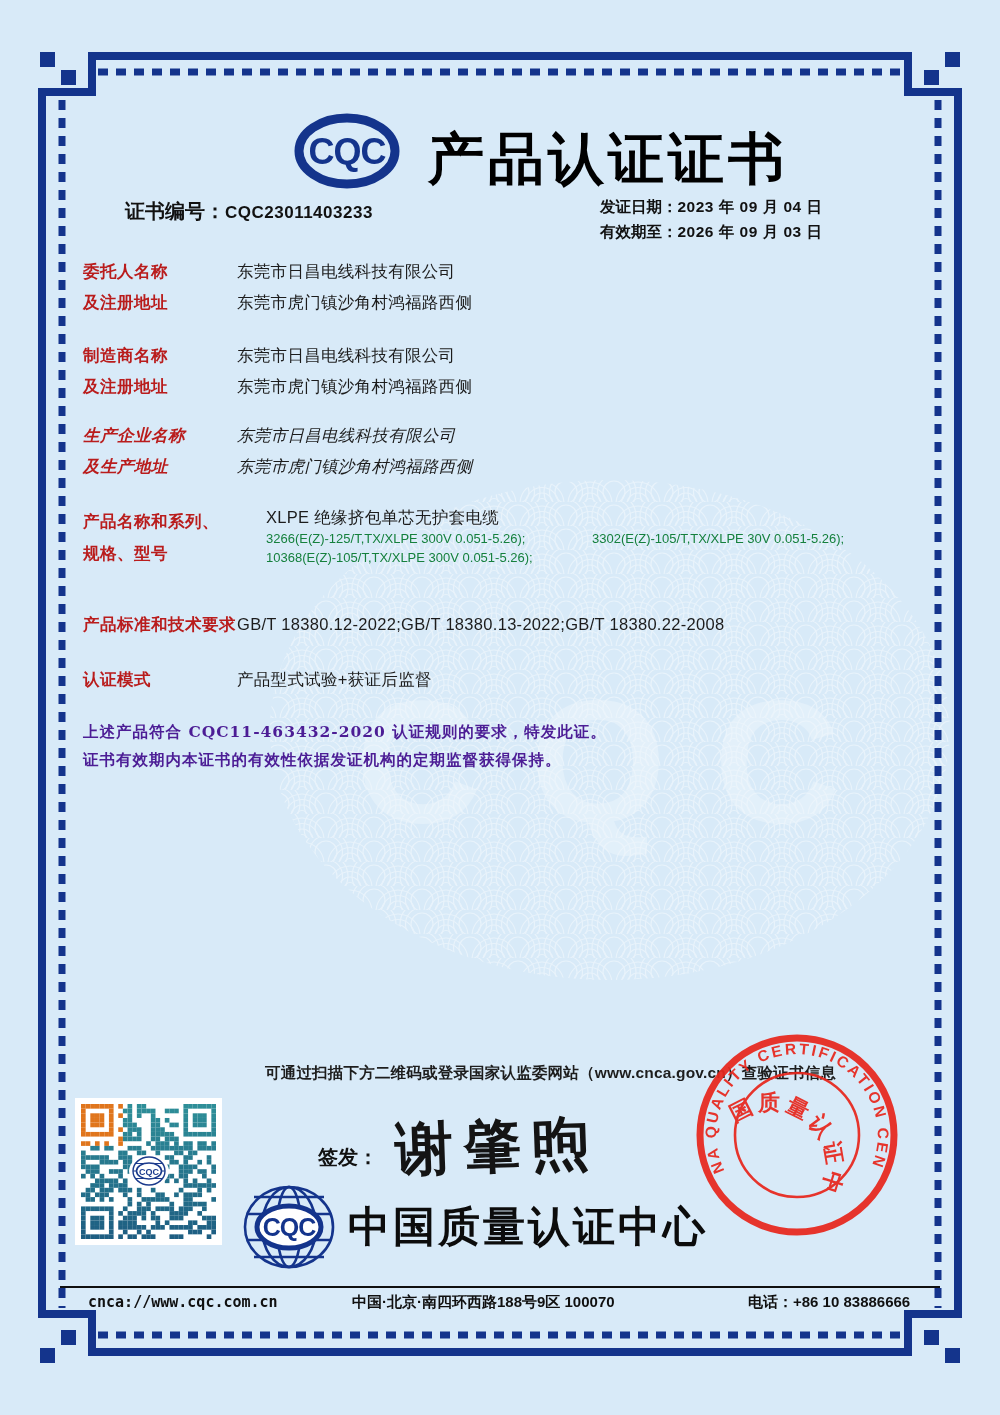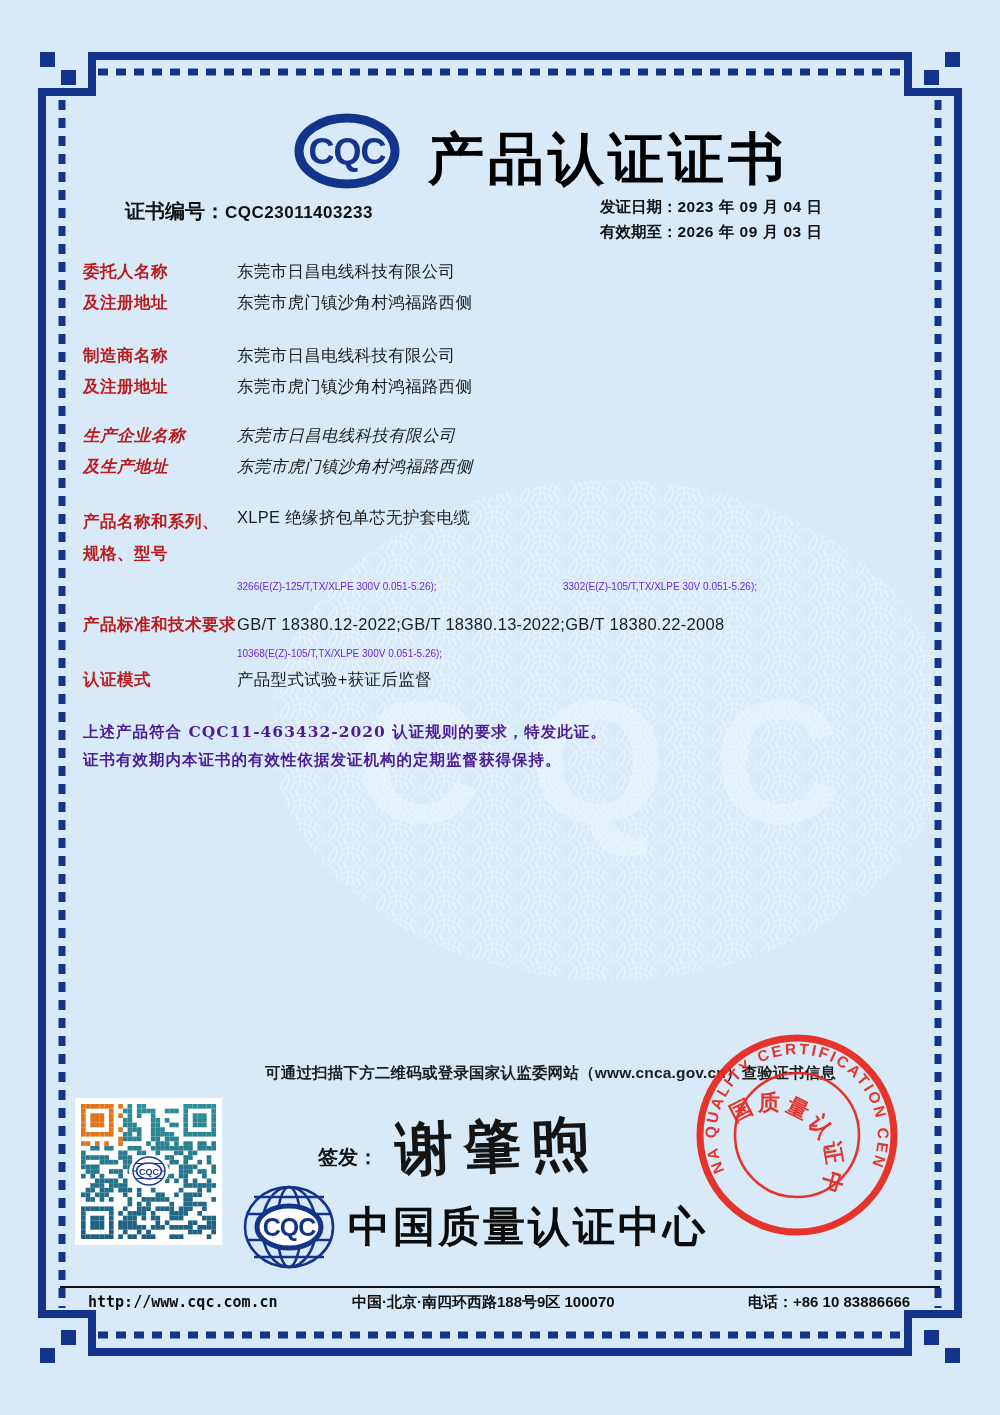--- a/index.html
+++ b/index.html
@@ -16,21 +16,21 @@
   .certno-label{font-size:20px;font-weight:700;}
   .certno-value{font-size:17px;font-weight:700;letter-spacing:.5px;font-family:"Liberation Sans",sans-serif;}
   .date-line{line-height:25px;font-size:15.5px;white-space:nowrap;}
   .date-line .dl{font-weight:700;font-family:"DejaVu Serif",serif;}
   .date-line .dv{font-weight:700;letter-spacing:.5px;}
   
   .sec{position:absolute;left:83px;right:45px;}
   .frow{display:flex;line-height:31px;}
   .lbl{width:154px;flex:0 0 154px;font-weight:700;font-size:16.5px;letter-spacing:.5px;color:#b91c1c;}
   .val{font-size:16.5px;color:#1c1c1c;letter-spacing:.3px;}
-  .models div{line-height:18.5px;font-size:10px;color:#6d28d9;white-space:nowrap;margin-top:48px;}
+  .models div{line-height:18.5px;font-size:13px;color:#15803d;white-space:nowrap;}
   .mcol1{display:inline-block;width:326px;}
   .stmt{font-family:"DejaVu Serif",serif;font-size:15.5px;font-weight:600;line-height:28px;letter-spacing:1px;color:#4c1d95;}
   .verify{font-size:15.5px;font-weight:600;color:#1d1d1d;letter-spacing:.2px;}
   .signlbl{font-family:"DejaVu Serif",serif;font-size:20px;font-weight:700;}
   .signature{font-family:"DejaVu Serif",serif;font-size:58px;font-weight:600;letter-spacing:10px;color:#141414;transform:rotate(-2deg);white-space:nowrap;}
   .orgname{font-size:42px;font-weight:600;letter-spacing:3px;color:#0c0c0c;white-space:nowrap;}
   .footer-line{position:absolute;left:60px;right:60px;top:1286px;height:2px;background:#101010;}
   .foot{font-size:15px;font-weight:600;color:#101010;white-space:nowrap;}
   .foot.mono{font-family:"DejaVu Sans Mono",monospace;font-weight:700;}
   .qrbox{position:absolute;left:75px;top:1098px;width:147px;height:147px;background:#ffffff;}
@@ -136,21 +136,21 @@
         <div class="lbl">生产企业名称</div>
         <div class="val">东莞市日昌电线科技有限公司</div>
       </div>
     <div class="frow">
         <div class="lbl">及生产地址</div>
         <div class="val">东莞市虎门镇沙角村鸿福路西侧</div>
       </div>
   </div>
 
   <div class="sec" style="top:505px;">
-    <div style="display:flex;">
+    <div style="display:flex;gap:29px;">
       <div class="lbl" style="line-height:32px;">
         <div>产品名称和系列、</div>
         <div>规格、型号</div>
       </div>
       <div>
         <div class="val" style="line-height:25px;">XLPE 绝缘挤包单芯无护套电缆</div>
         <div class="models">
           <div><span class="mcol1">3266(E(Z)-125/T,TX/XLPE 300V 0.051-5.26);</span><span>3302(E(Z)-105/T,TX/XLPE 30V 0.051-5.26);</span></div>
           <div><span>10368(E(Z)-105/T,TX/XLPE 300V 0.051-5.26);</span></div>
         </div>
@@ -636,17 +636,17 @@
       </text>
       <g transform="rotate(40)">
         <text font-size="22" font-weight="700" letter-spacing="4" fill="#e8271d" font-family="Liberation Sans, sans-serif">
           <textPath href="#sealCn" startOffset="50%" text-anchor="middle">中国质量认证中心</textPath>
         </text>
       </g>
     </svg>
   </div>
 
   <div class="footer-line"></div>
-  <div class="abs foot mono" style="left:88px;top:1293px;">http://www.cqc.com.cn</div>
+  <div class="abs foot mono" style="left:88px;top:1293px;">cnca://www.cqc.com.cn</div>
   <div class="abs foot" style="left:352px;top:1293px;">中国·北京·南四环西路188号9区  100070</div>
   <div class="abs foot" style="left:748px;top:1293px;">电话：+86 10 83886666</div>
 
 </div>
 
 </body></html>

